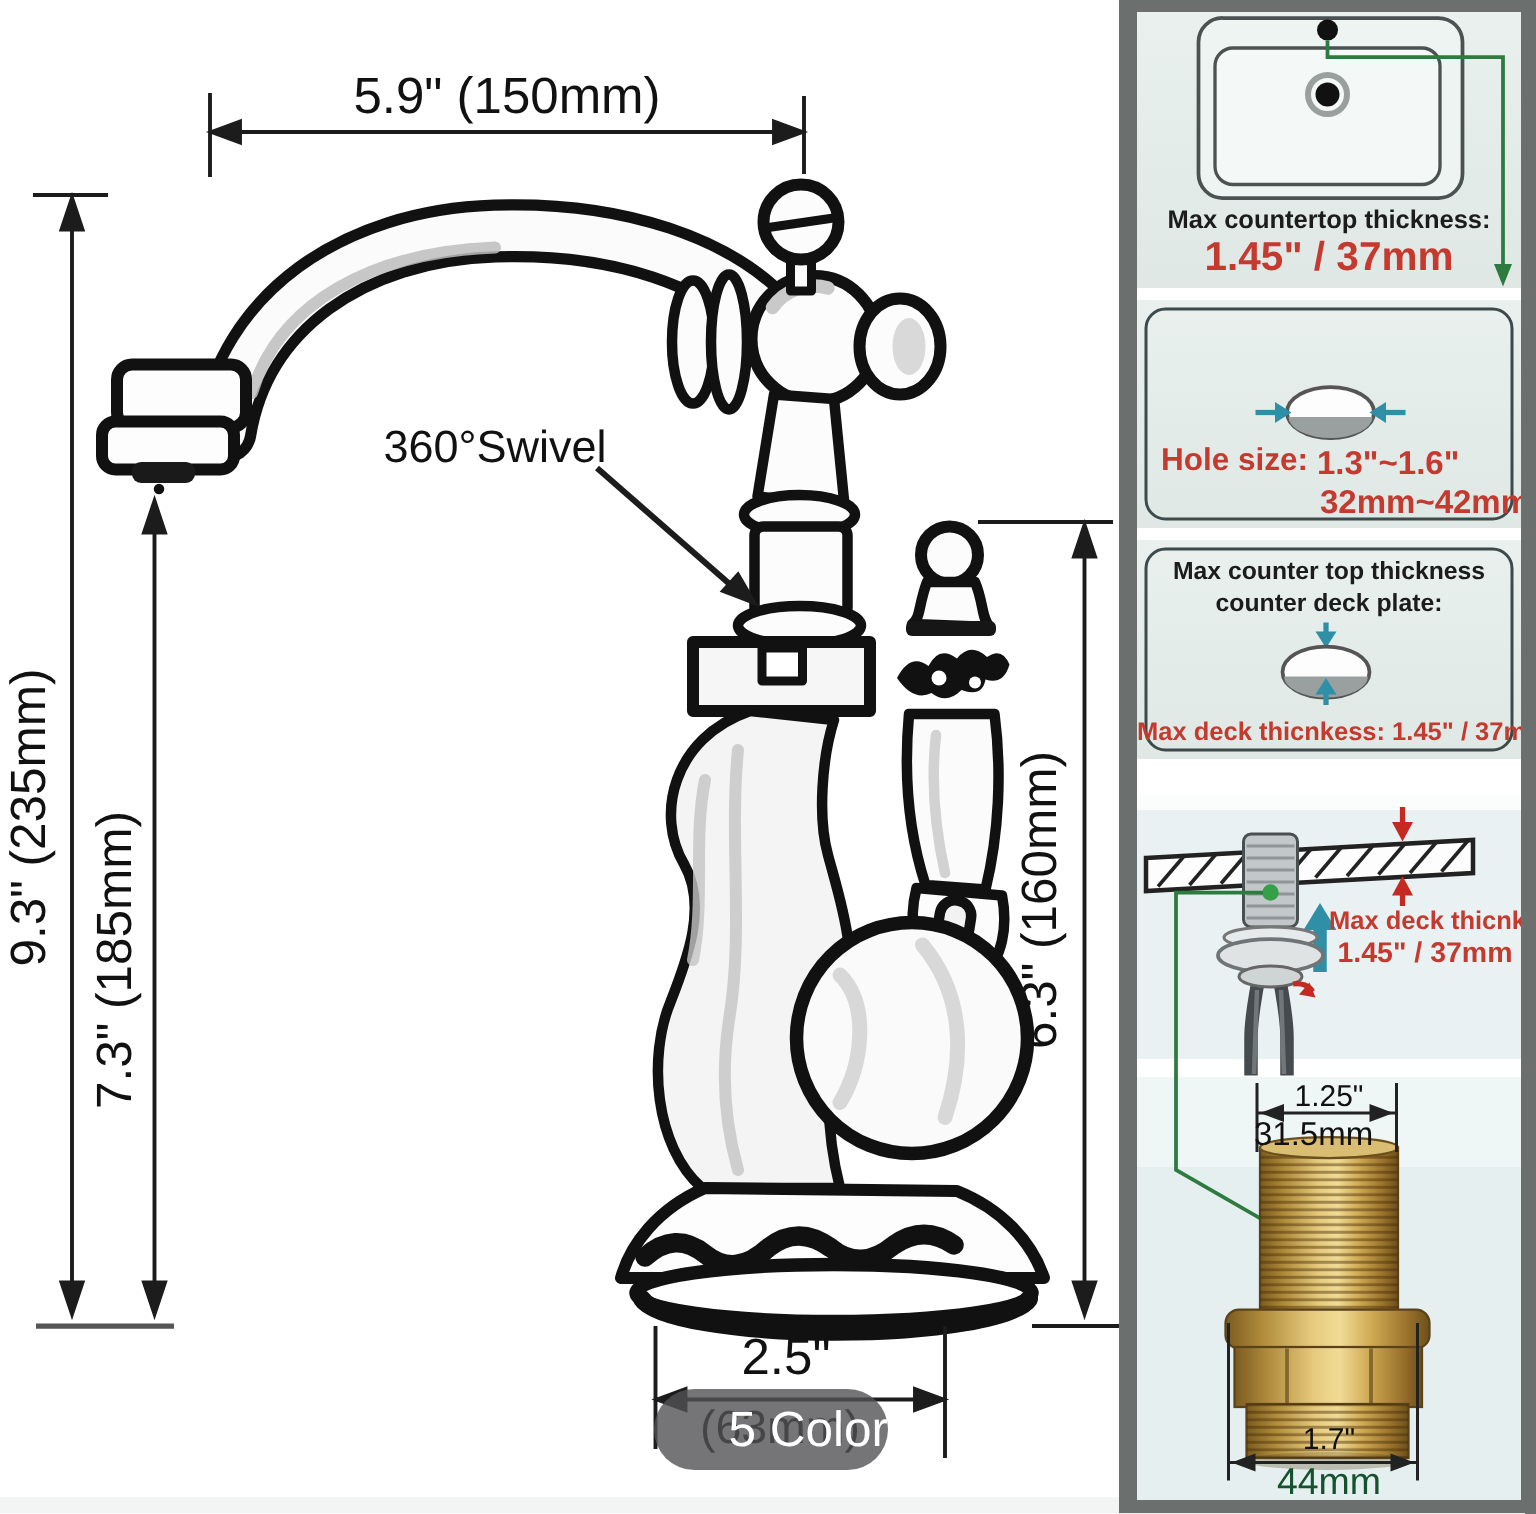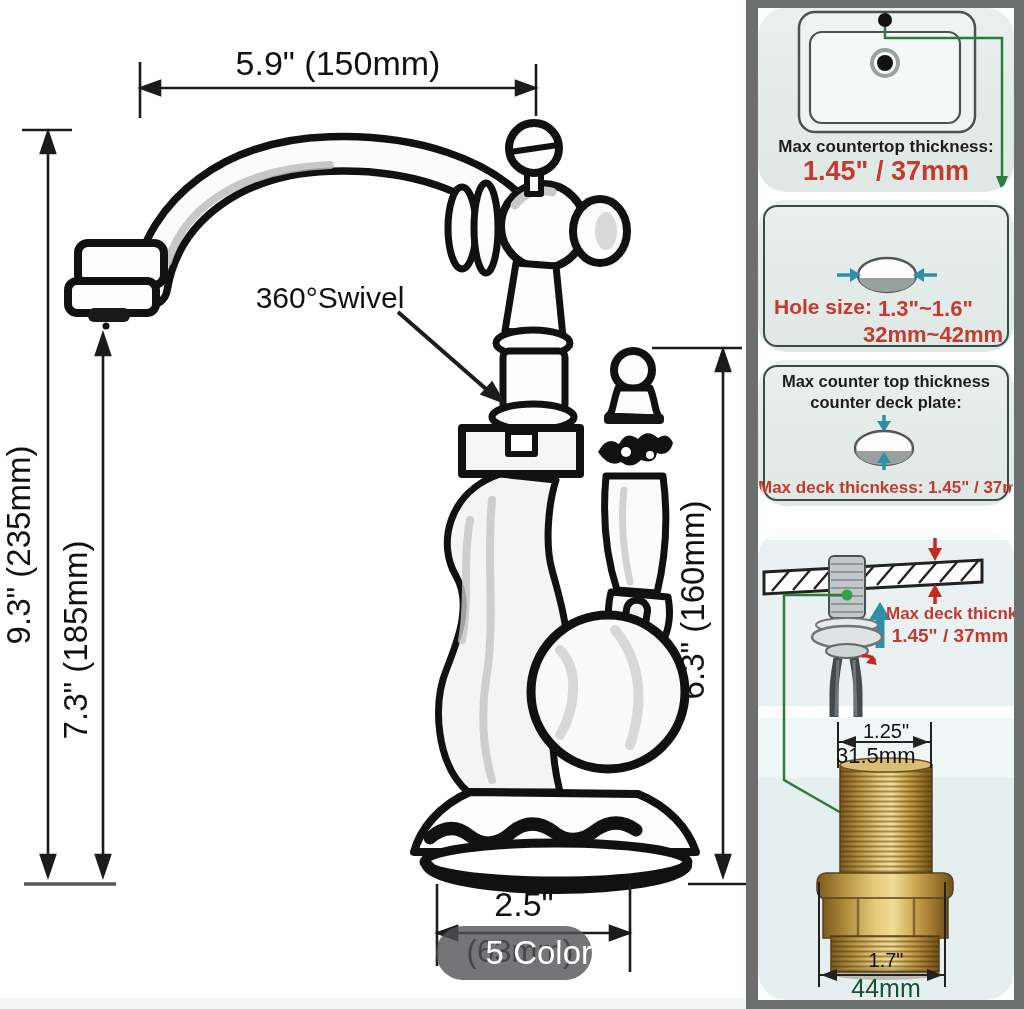--- a/index.html
+++ b/index.html
@@ -4,21 +4,21 @@
 <style>
   html,body{margin:0;padding:0;background:#ffffff;}
   #stage{position:relative;width:1024px;height:1009px;background:#ffffff;overflow:hidden;
          font-family:"Liberation Sans",sans-serif;}
   svg text{font-family:"Liberation Sans",sans-serif;}
   .abs{position:absolute;}
   
   #sidebar{left:746px;top:0;width:278px;height:1009px;background:#6b6f6e;
            box-sizing:border-box;padding:8px 10px 9px 12px;}
   #sb-inner{position:relative;width:256px;height:992px;background:#ffffff;}
-  .section{position:absolute;left:0;width:256px;overflow:hidden;border-radius:28px;}
+  .section{position:absolute;left:0;width:256px;overflow:hidden;}
   .s-flat{background:linear-gradient(180deg,#e9f0ee 0%,#dfe8e5 100%);}
   .rbox{position:absolute;left:5px;right:5px;top:5px;bottom:5px;border:2.5px solid #3d4a4b;border-radius:14px;}
   .sb-title{position:absolute;width:100%;text-align:center;font-weight:bold;color:#1c1c1c;white-space:nowrap;}
   .red{color:#c43a2e;font-weight:bold;white-space:nowrap;}
   .ctr{text-align:center;}
   
   #badge{left:436px;top:926px;width:156px;height:54px;border-radius:27px;
          background:rgba(82,83,86,0.80);color:#ffffff;font-size:33px;
          display:flex;align-items:center;justify-content:flex-end;}
 </style>
@@ -163,21 +163,21 @@
         <svg class="abs" style="left:0;top:48px" width="256" height="56" viewBox="0 0 256 56">
           <ellipse cx="129" cy="27" rx="29" ry="17" fill="#fdfdfd" stroke="#555" stroke-width="2.5"></ellipse>
           <path d="M101,30 a28,14 0 0,0 56,0 z" fill="#9aa0a0"></path>
           <line x1="79" y1="27" x2="95" y2="27" stroke="#2f8fa6" stroke-width="3.5"></line>
           <polygon points="103,27 92,20 92,34" fill="#2f8fa6"></polygon>
           <line x1="179" y1="27" x2="163" y2="27" stroke="#2f8fa6" stroke-width="3.5"></line>
           <polygon points="155,27 166,20 166,34" fill="#2f8fa6"></polygon>
         </svg>
         <div class="red" style="position:absolute;left:16px;top:95px;font-size:21px">Hole size:</div>
         <div class="red" style="position:absolute;left:120px;top:96px;font-size:22px">1.3"~1.6"</div>
-        <div class="red" style="position:absolute;left:105px;top:122px;font-size:22px">32mm~42mm</div>
+        <div class="red" style="position:absolute;left:122px;top:122px;font-size:22px">32mm~42mm</div>
       </div>
 
       <div class="section s-flat" style="top:352px;height:146px">
         <div class="rbox"></div>
         <div class="sb-title" style="top:12px;font-size:16.5px">Max counter top thickness</div>
         <div class="sb-title" style="top:33px;font-size:16.5px">counter deck plate:</div>
         <svg class="abs" style="left:0;top:54px" width="256" height="62" viewBox="0 0 256 62">
           <line x1="126" y1="1" x2="126" y2="10" stroke="#2f8fa6" stroke-width="3.5"></line>
           <polygon points="126,18 119,7 133,7" fill="#2f8fa6"></polygon>
           <ellipse cx="126" cy="34" rx="29" ry="17" fill="#fdfdfd" stroke="#555" stroke-width="2.5"></ellipse>

